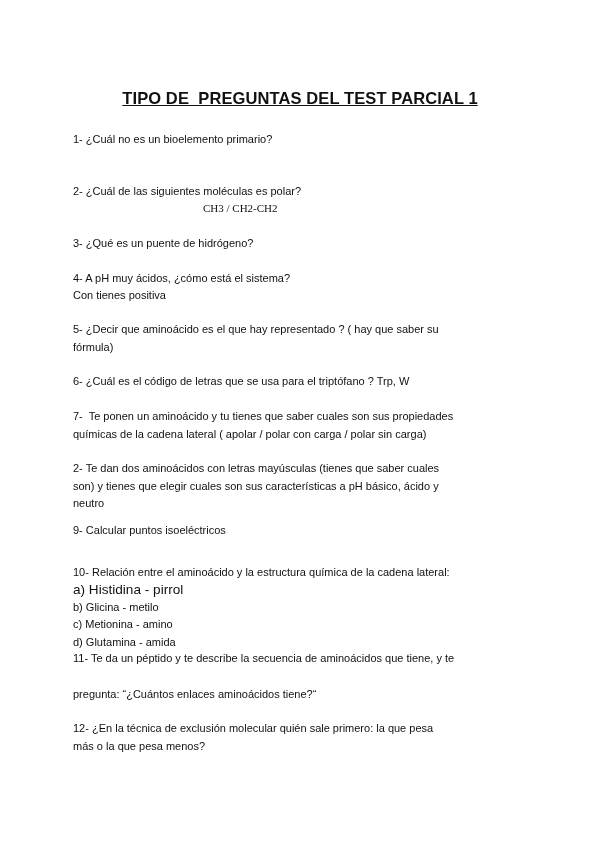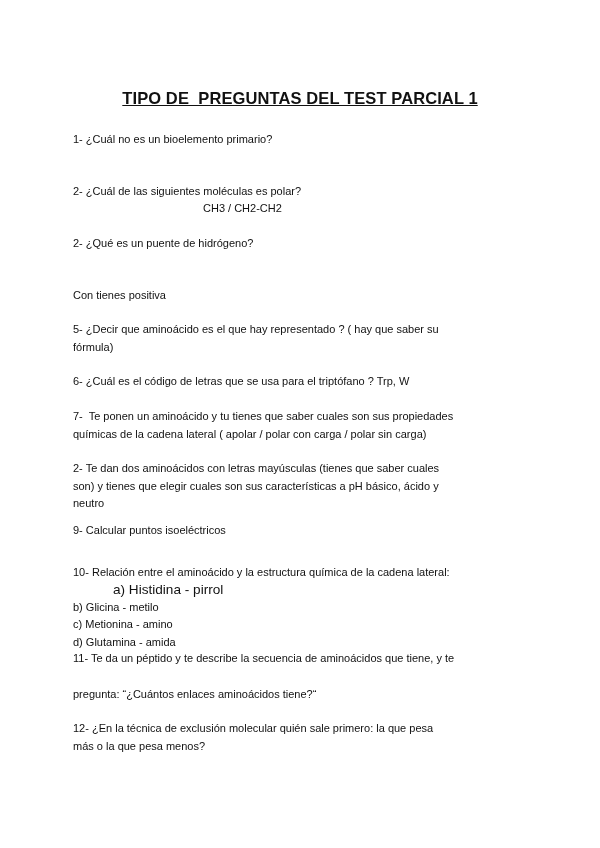--- a/index.html
+++ b/index.html
@@ -36,39 +36,39 @@
     }
     .line {
       position: absolute;
       left: 73px;
       font-size: 11px;
       line-height: 17px;
       white-space: pre;
     }
     .line.big {
       font-size: 13.6px;
-      margin-left: 40px;
     }
     .indent1 { left: 163px; }
-    .indent2 { left: 203px; }
+    .indent2 { left: 203px; font-family: Liberation Serif, serif; }
   </style>
 </head>
 <body>
 
 <div class="page">
 
   <div class="title">TIPO DE  PREGUNTAS DEL TEST PARCIAL 1</div>
 
   <div class="line" style="top:131px">1- ¿Cuál no es un bioelemento primario?</div>
 
   <div class="line" style="top:183px">2- ¿Cuál de las siguientes moléculas es polar?</div>
   <div class="line indent2" style="top:200px">CH3 / CH2-CH2</div>
 
-  <div class="line" style="top:235px">2- ¿Qué es un puente de hidrógeno?</div>
+  <div class="line" style="top:235px">3- ¿Qué es un puente de hidrógeno?</div>
 
+  <div class="line" style="top:270px">4- A pH muy ácidos, ¿cómo está el sistema?</div>
   <div class="line" style="top:287px">Con tienes positiva</div>
 
   <div class="line" style="top:321px">5- ¿Decir que aminoácido es el que hay representado ? ( hay que saber su</div>
   <div class="line" style="top:339px">fórmula)</div>
 
   <div class="line" style="top:373px">6- ¿Cuál es el código de letras que se usa para el triptófano ? Trp, W</div>
 
   <div class="line" style="top:408px">7-  Te ponen un aminoácido y tu tienes que saber cuales son sus propiedades</div>
   <div class="line" style="top:426px">químicas de la cadena lateral ( apolar / polar con carga / polar sin carga)</div>
 

